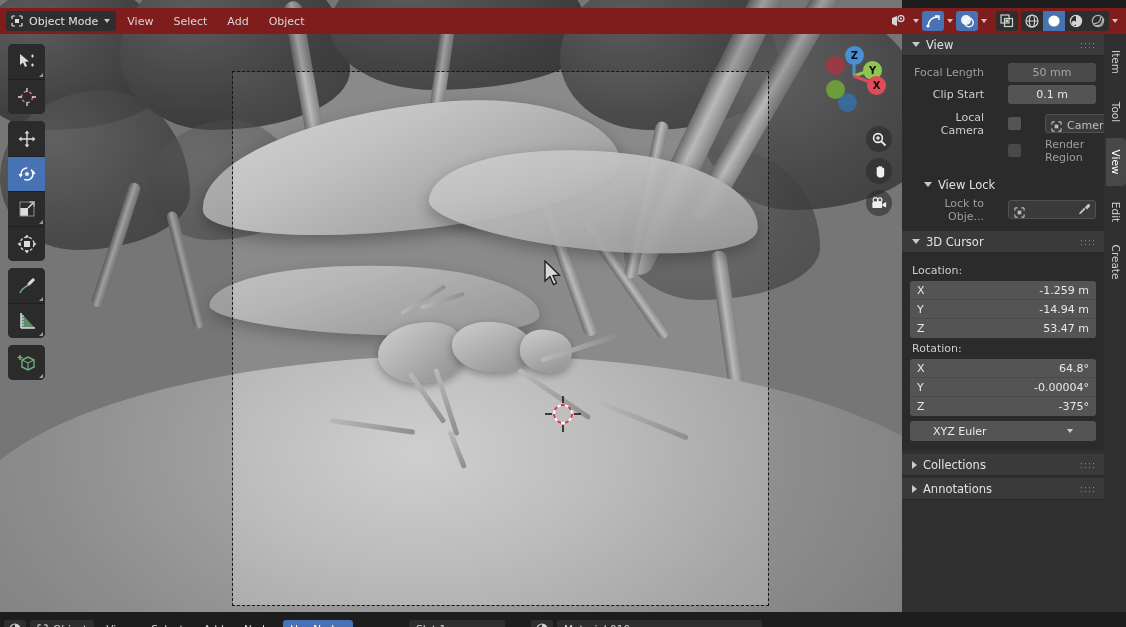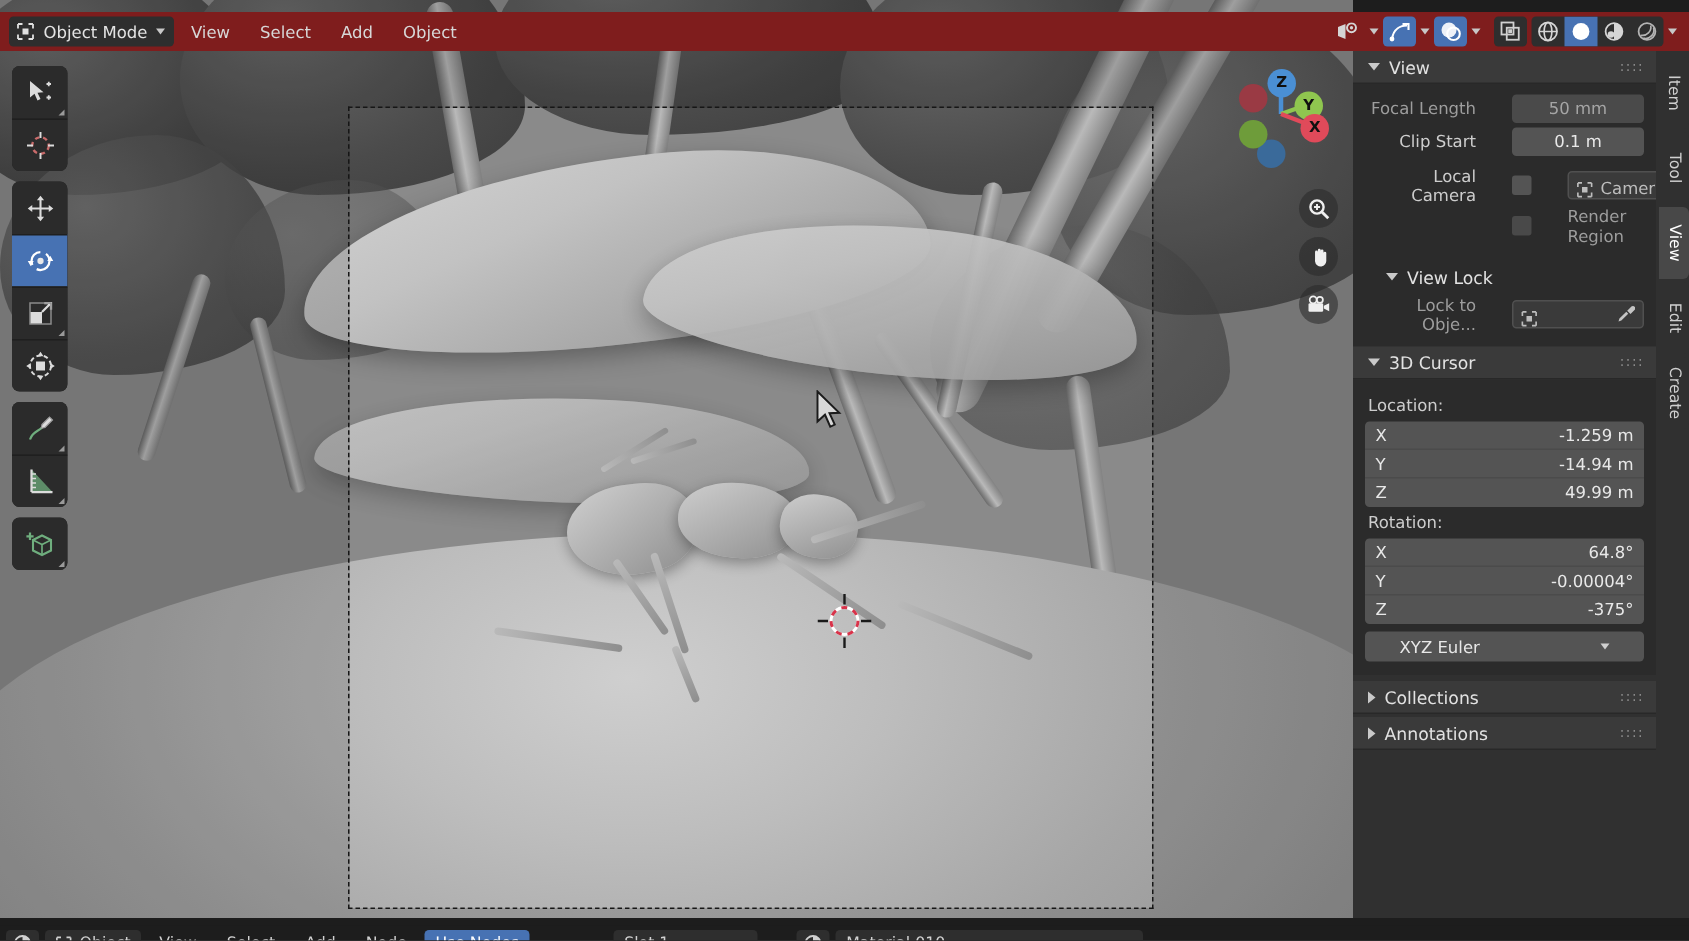--- a/index.html
+++ b/index.html
@@ -511,21 +511,21 @@
           <div class="numrow">
             <span>X</span>
             <span class="nv">-1.259 m</span>
           </div>
           <div class="numrow">
             <span>Y</span>
             <span class="nv">-14.94 m</span>
           </div>
           <div class="numrow">
             <span>Z</span>
-            <span class="nv">49.99 m</span>
+            <span class="nv">53.47 m</span>
           </div>
         </div>
         <div class="sectlbl">Rotation:</div>
         <div class="numstack">
           <div class="numrow">
             <span>X</span>
             <span class="nv">64.8°</span>
           </div>
           <div class="numrow">
             <span>Y</span>

